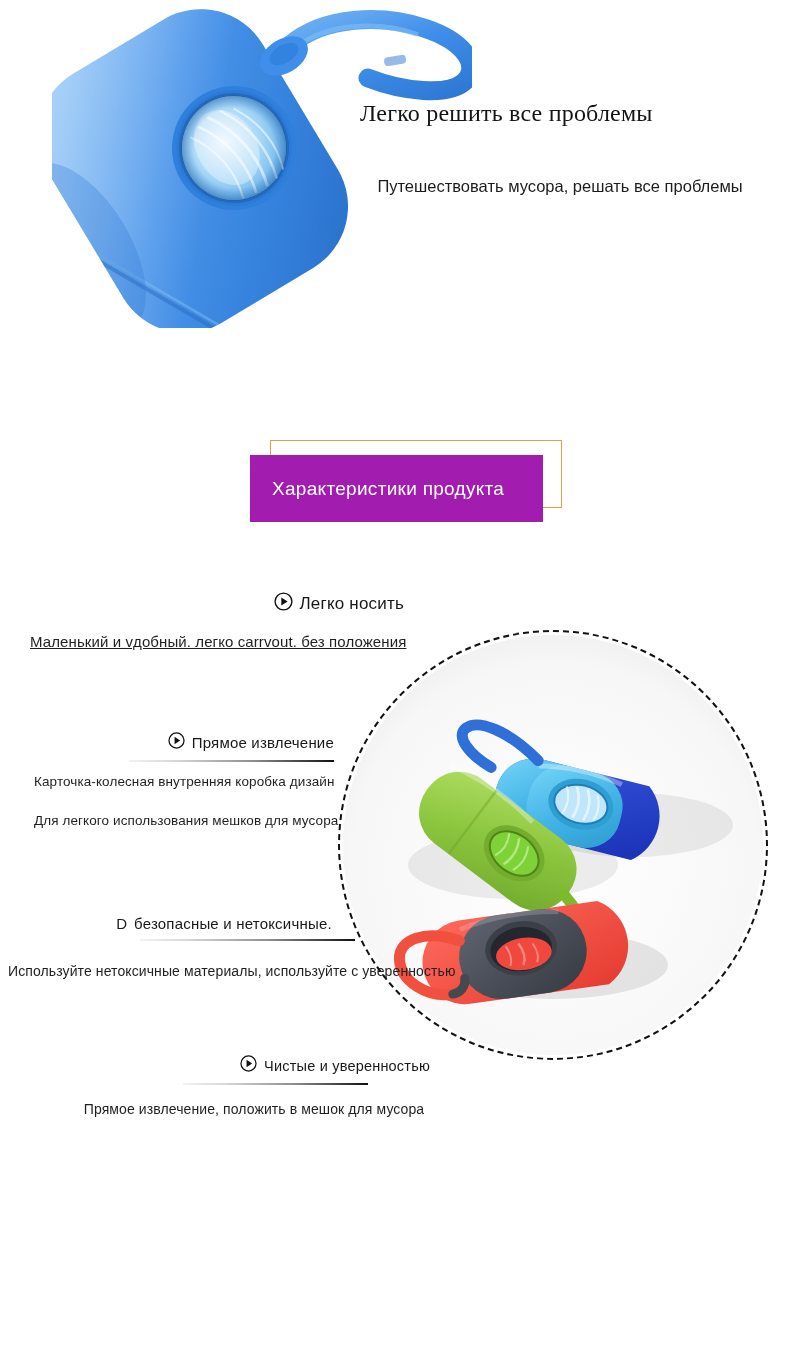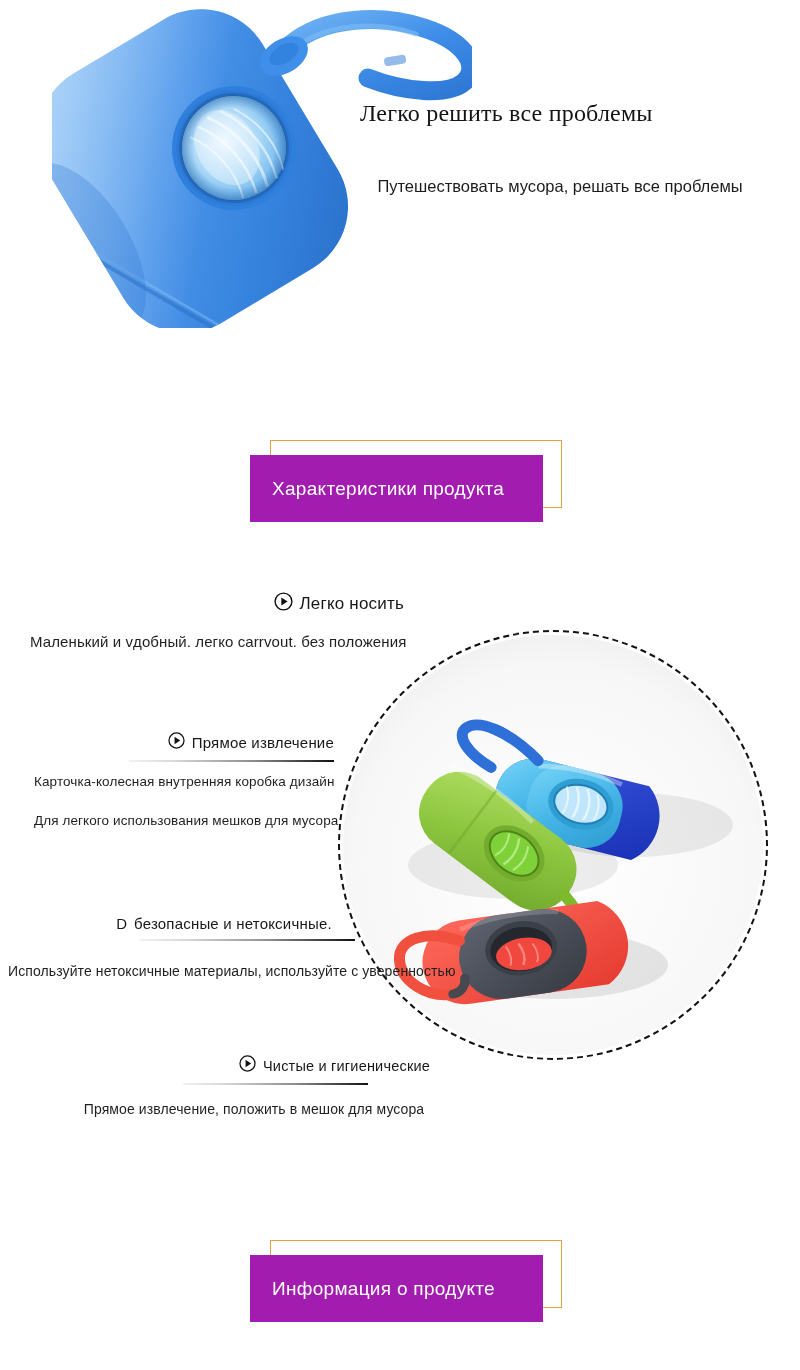--- a/index.html
+++ b/index.html
@@ -131,21 +131,21 @@
     height: 2px;
     margin-top: 7px;
     background: linear-gradient(to right, #f2f2f2 0%, #d8d8d8 22%, #8e8e8e 60%, #111111 100%);
   }
   .feat-line {
     font-size: 13.5px;
     color: #1f1f1f;
     white-space: nowrap;
     letter-spacing: .1px;
   }
-  .feat-line.lg { font-size: 15px; }
+  .feat-line.lg { font-size: 15px; text-decoration: underline; }
   .feat-line.md { font-size: 14px; }
 
   
   #feat-carry  { left: 0px;   top: 32px;  width: 440px; padding-left: 16px; }
   #feat-carry .feat-head { justify-content: flex-end; padding-right: 52px; }
   #feat-carry .feat-line { margin-top: 18px; text-align: left; padding-left: 14px; }
 
   #feat-extract { left: 34px; top: 172px; width: 300px; }
   #feat-extract .feat-head { justify-content: flex-end; }
   #feat-extract .divider { width: 205px; margin-left: 95px; }
@@ -395,27 +395,21 @@
     </div>
 
     <div class="feat" id="feat-clean">
       <div class="feat-head">
         <span class="play-icon">
           <svg width="17" height="17" viewBox="0 0 19 19">
             <circle cx="9.5" cy="9.5" r="8.4" fill="none" stroke="#111" stroke-width="1.4"></circle>
             <path d="M7.3 5.4 L13.6 9.5 L7.3 13.6 Z" fill="#111"></path>
           </svg>
         </span>
-        <span class="feat-title small">Чистые и гигиенические</span>
+        <span class="feat-title small">Чистые и уверенностью</span>
       </div>
       <div class="divider"></div>
       <div class="feat-line l1 md">Прямое извлечение, положить в мешок для мусора</div>
     </div>
   </section>
 
-  <section class="banner" style="top:1240px;">
-    <div class="banner-outline"></div>
-    <div class="banner-fill">
-      <span class="banner-label">Информация о продукте</span>
-    </div>
-  </section>
 
 </div>
 
 </body></html>

